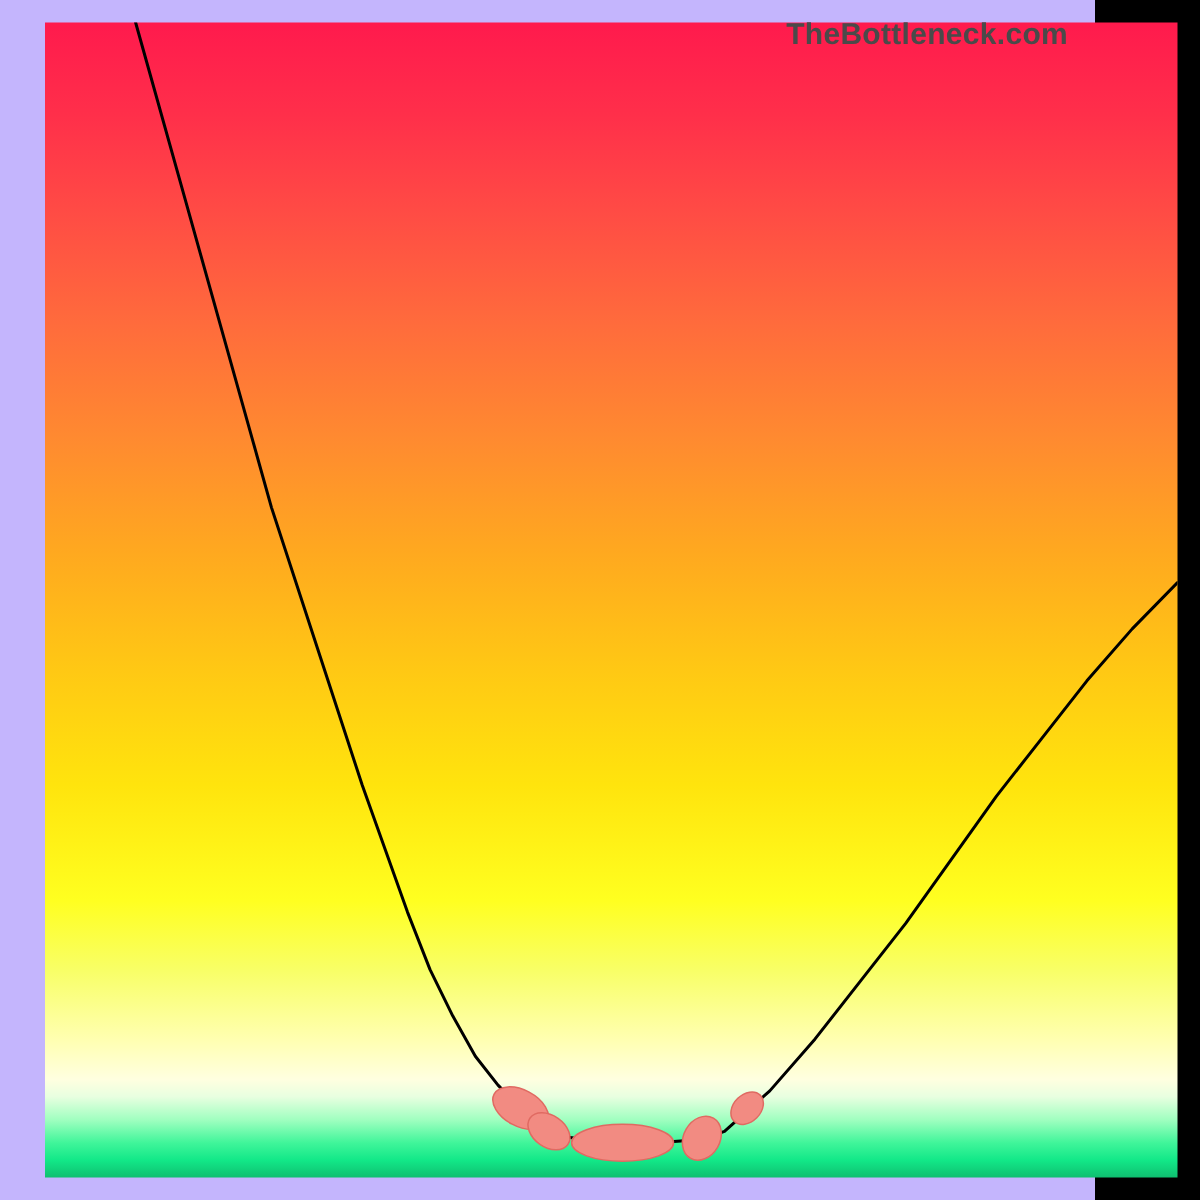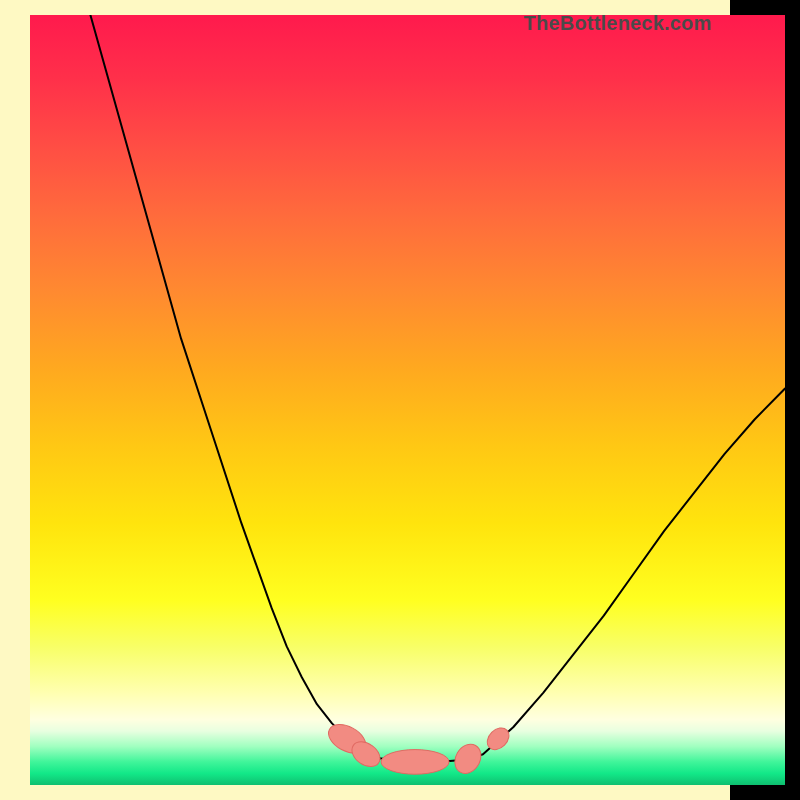--- a/index.html
+++ b/index.html
@@ -8,21 +8,21 @@
     width: 800px;
     height: 800px;
     overflow: hidden;
     background: #000;
     font-family: Arial, Helvetica, sans-serif;
   }
   .frame {
     position: relative;
     width: 730px;
     height: 800px;
-    background: #fef9c3;
+    background: #c4b5fd;
   }
   .plot {
     position: absolute;
     left: 30px;
     top: 15px;
     width: 755px;
     height: 770px;
     background: linear-gradient(
       to bottom,
       #ff1a4d 0%,

